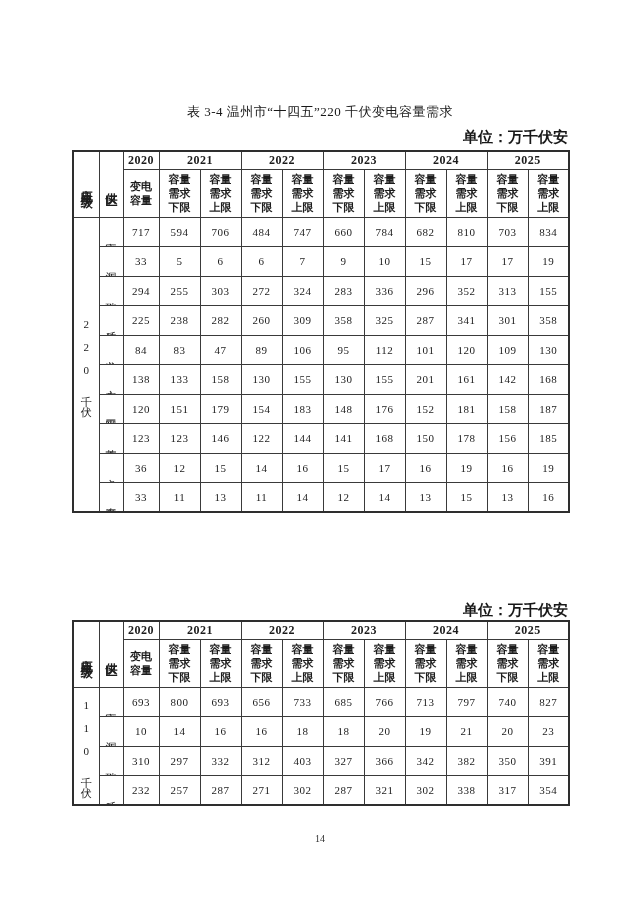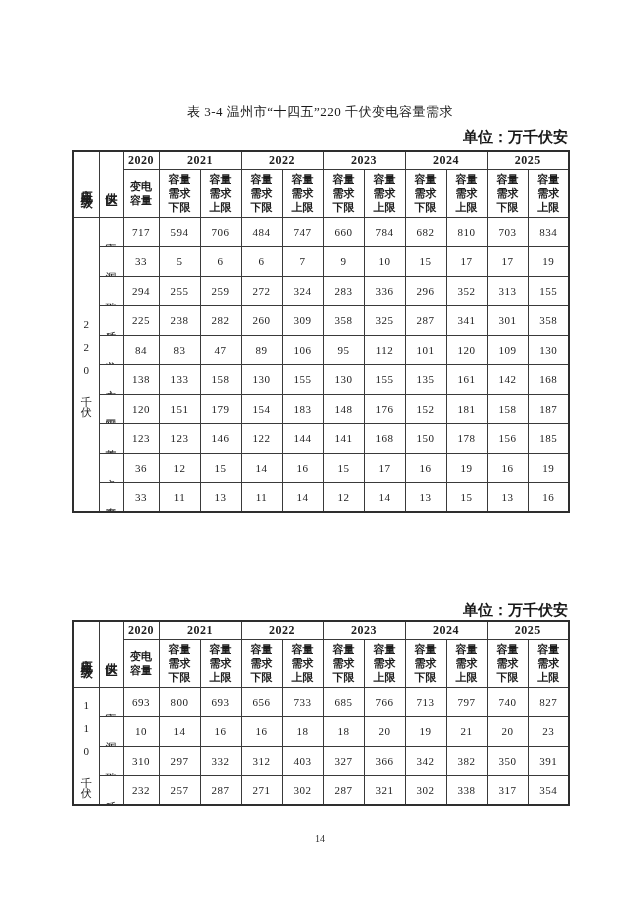--- a/index.html
+++ b/index.html
@@ -152,21 +152,21 @@
           <td class="num">10</td>
           <td class="num">15</td>
           <td class="num">17</td>
           <td class="num">17</td>
           <td class="num">19</td>
         </tr>
         <tr class="data-row">
           <td><span class="vtext varea">瑞安</span></td>
           <td class="num">294</td>
           <td class="num">255</td>
-          <td class="num">259</td>
+          <td class="num">303</td>
           <td class="num">272</td>
           <td class="num">324</td>
           <td class="num">283</td>
           <td class="num">336</td>
           <td class="num">296</td>
           <td class="num">352</td>
           <td class="num">313</td>
           <td class="num">155</td>
         </tr>
         <tr class="data-row">
@@ -199,21 +199,21 @@
         </tr>
         <tr class="data-row">
           <td><span class="vtext varea">永嘉</span></td>
           <td class="num">138</td>
           <td class="num">133</td>
           <td class="num">158</td>
           <td class="num">130</td>
           <td class="num">155</td>
           <td class="num">130</td>
           <td class="num">155</td>
-          <td class="num">135</td>
+          <td class="num">201</td>
           <td class="num">161</td>
           <td class="num">142</td>
           <td class="num">168</td>
         </tr>
         <tr class="data-row">
           <td><span class="vtext varea">平阳</span></td>
           <td class="num">120</td>
           <td class="num">151</td>
           <td class="num">179</td>
           <td class="num">154</td>

